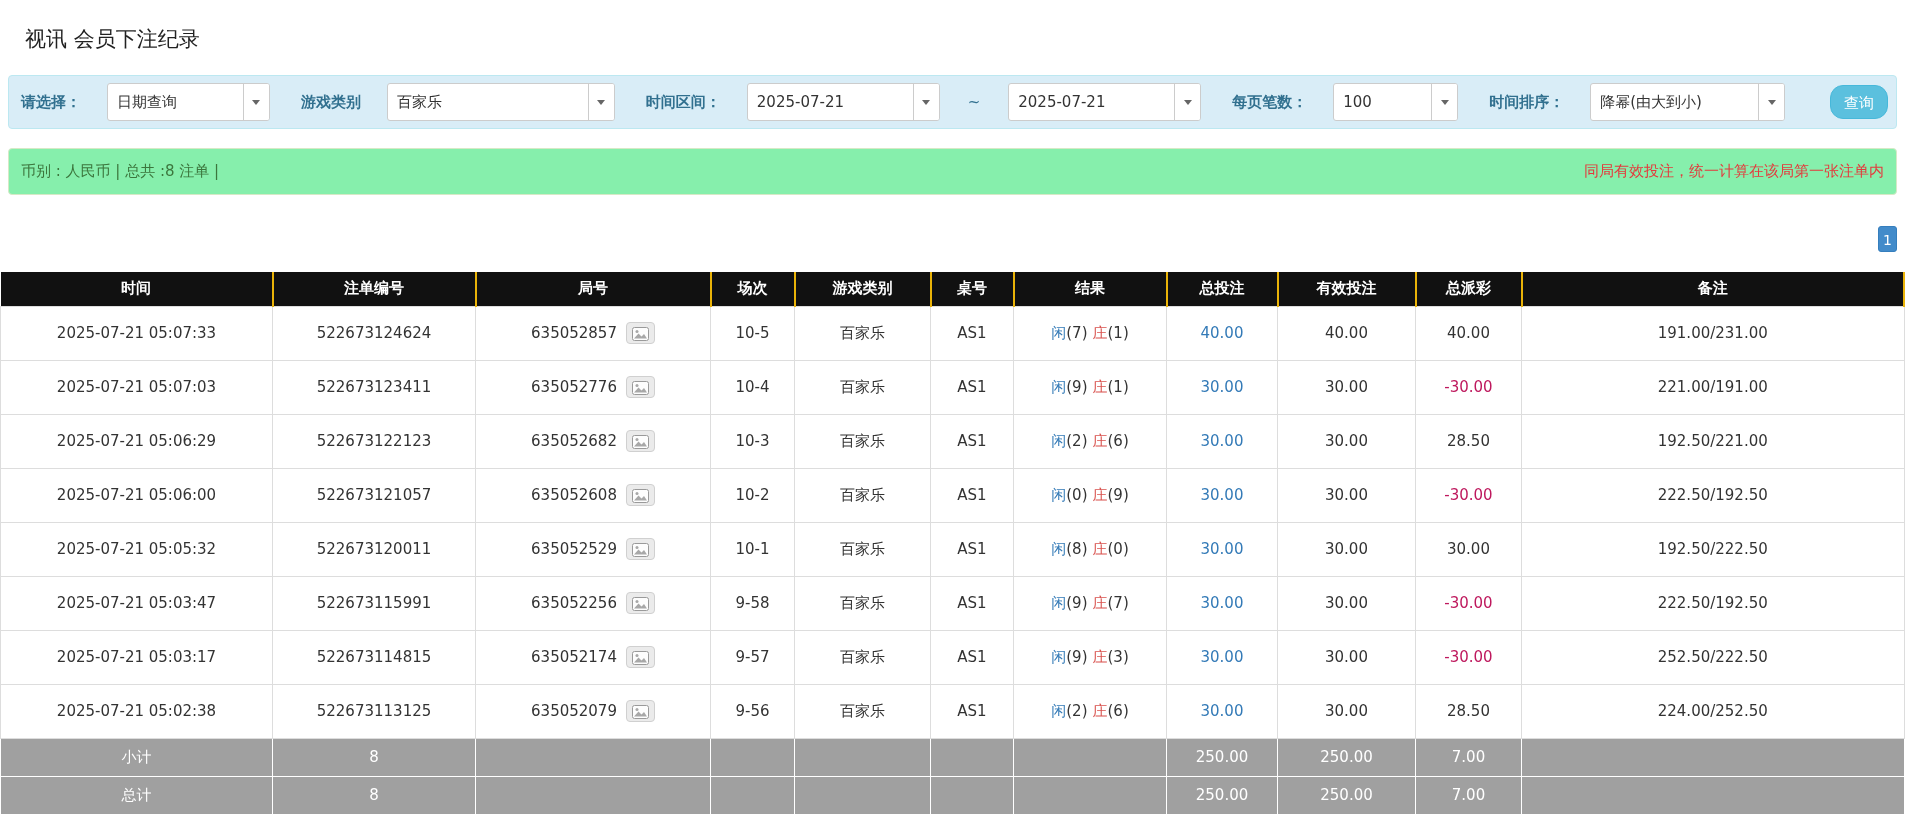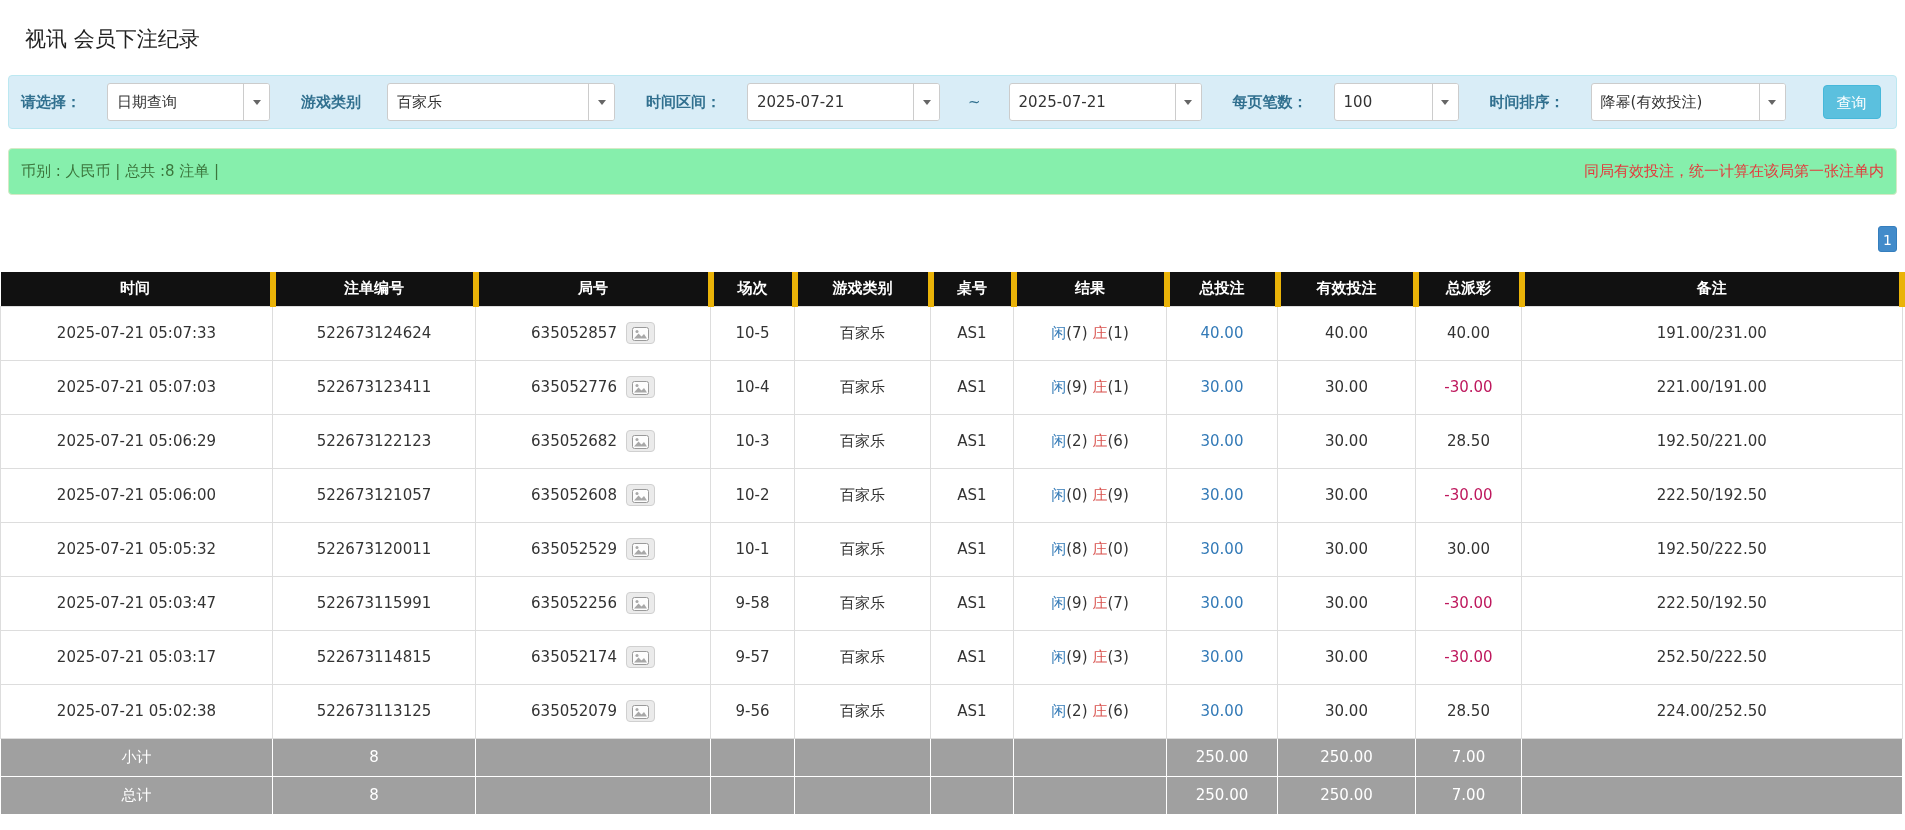--- a/index.html
+++ b/index.html
@@ -65,26 +65,26 @@
     border-right: 4px solid transparent;
     border-top: 5px solid #666;
   }
   .w-select { width: 163px; }
   .w-game   { width: 228px; }
   .w-date   { width: 193px; }
   .w-size   { width: 125px; }
   .w-sort   { width: 195px; }
   .tilde { color: #31708f; margin: 0 7px; }
   .search-btn {
-    margin-left: 16px;
+    margin-left: 24px;
     height: 34px;
     padding: 8px 13px;
     background: #5bc0de;
     border: 1px solid #46b8da;
-    border-radius: 4px;
+    border-radius: 13px;
     color: #fff;
     font-size: 15px;
     font-family: inherit;
     cursor: pointer;
   }
   
   .summary-bar {
     margin: 19px 8px 0;
     background: #86efac;
     border: 1px solid #d6e9c6;
@@ -120,21 +120,21 @@
     border-collapse: collapse;
     table-layout: fixed;
   }
   .bet-table thead th {
     background: #111;
     color: #fff;
     height: 34px;
     font-size: 15px;
     font-weight: 700;
     text-align: center;
-    border-right: 6px solid #eab308;
+    border-right: 2px solid #eab308;
   }
   .bet-table tbody td {
     height: 54px;
     border: 1px solid #ddd;
     background: #fff;
     text-align: center;
     font-size: 15px;
     color: #333;
   }
   .bet-table tfoot td {
@@ -206,21 +206,21 @@
     <span class="flabel">每页笔数：</span>
     <div class="dropdown w-size">
       <span class="dd-value">100</span>
       <span class="dd-caret">
           <i></i>
         </span>
     </div>
 
     <span class="flabel">时间排序：</span>
     <div class="dropdown w-sort">
-      <span class="dd-value">降幂(有效投注)</span>
+      <span class="dd-value">降幂(由大到小)</span>
       <span class="dd-caret">
           <i></i>
         </span>
     </div>
 
     <button type="button" class="search-btn">查询</button>
   </div>
 
   <div class="summary-bar">
     <span class="summary-left">币别 : 人民币 | 总共 :8 注单 |</span>

